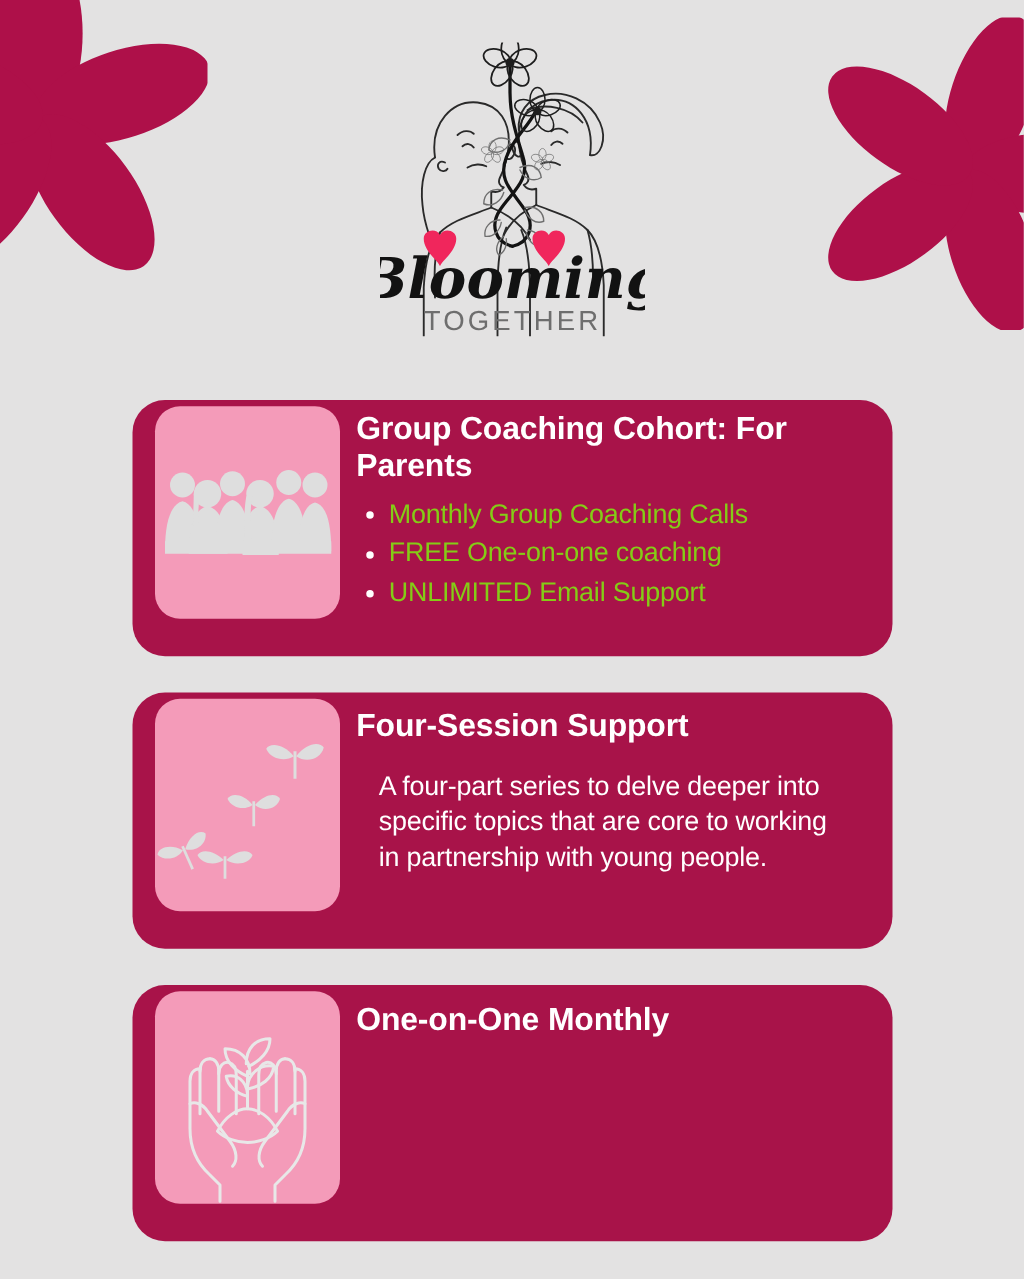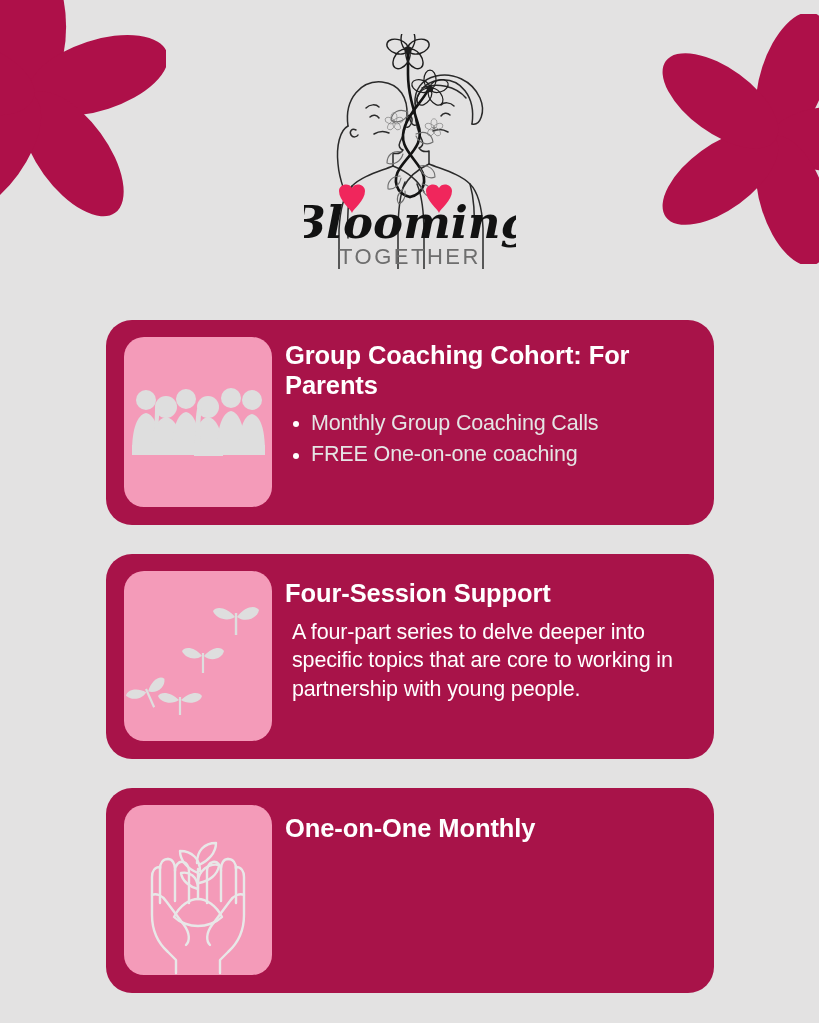--- a/index.html
+++ b/index.html
@@ -27,21 +27,21 @@
   
   .cards{
     position:absolute;left:106px;top:320px;width:608px;
     display:flex;flex-direction:column;gap:29px;
   }
   .card{
     background:#A81349;
     border-radius:26px;
     display:flex;
     align-items:flex-start;
-    padding:17px 16px 17px 18px;
+    padding:5px 16px 17px 18px;
     box-sizing:border-box;
     min-height:205px;
   }
   .card-icon{
     flex:0 0 auto;
     width:148px;height:170px;
     background:#F49BB9;
     border-radius:20px;
     overflow:hidden;
     position:relative;
@@ -59,29 +59,29 @@
     font-weight:700;
     line-height:1.17;
     letter-spacing:-0.1px;
     margin:0 0 4px 0;
   }
   .card-desc{
     color:#FFFFFF;
     font-size:21.5px;
     line-height:1.33;
     letter-spacing:-0.15px;
-    margin:7px;
+    margin:18px;
   }
   .bullets{
     list-style:none;
     margin:7px 0 0 0;
     padding:0 0 0 4px;
   }
   .bullets li{
-    color:#e5e5e5;
+    color:#84cc16;
     font-size:21.5px;
     line-height:1.47;
     letter-spacing:-0.15px;
     position:relative;
     padding-left:22px;
   }
   .bullets li::before{
     content:"";
     position:absolute;
     left:4px;top:0.62em;
@@ -254,20 +254,21 @@
 
             <rect x="8" y="108" width="133" height="10"></rect>
           </g>
         </svg>
       </div>
       <div class="card-body">
         <h2 class="card-title">Group Coaching Cohort: For Parents</h2>
         <ul class="bullets">
           <li>Monthly Group Coaching Calls</li>
           <li>FREE One-on-one coaching</li>
+          <li>UNLIMITED Email Support</li>
         </ul>
       </div>
     </div>
 
     <div class="card card--two">
       <div class="card-icon">
         <svg viewBox="0 0 148 170" preserveAspectRatio="xMidYMid meet">
           <g fill="#DEDEDE">
 
             <g transform="translate(112,42)">

